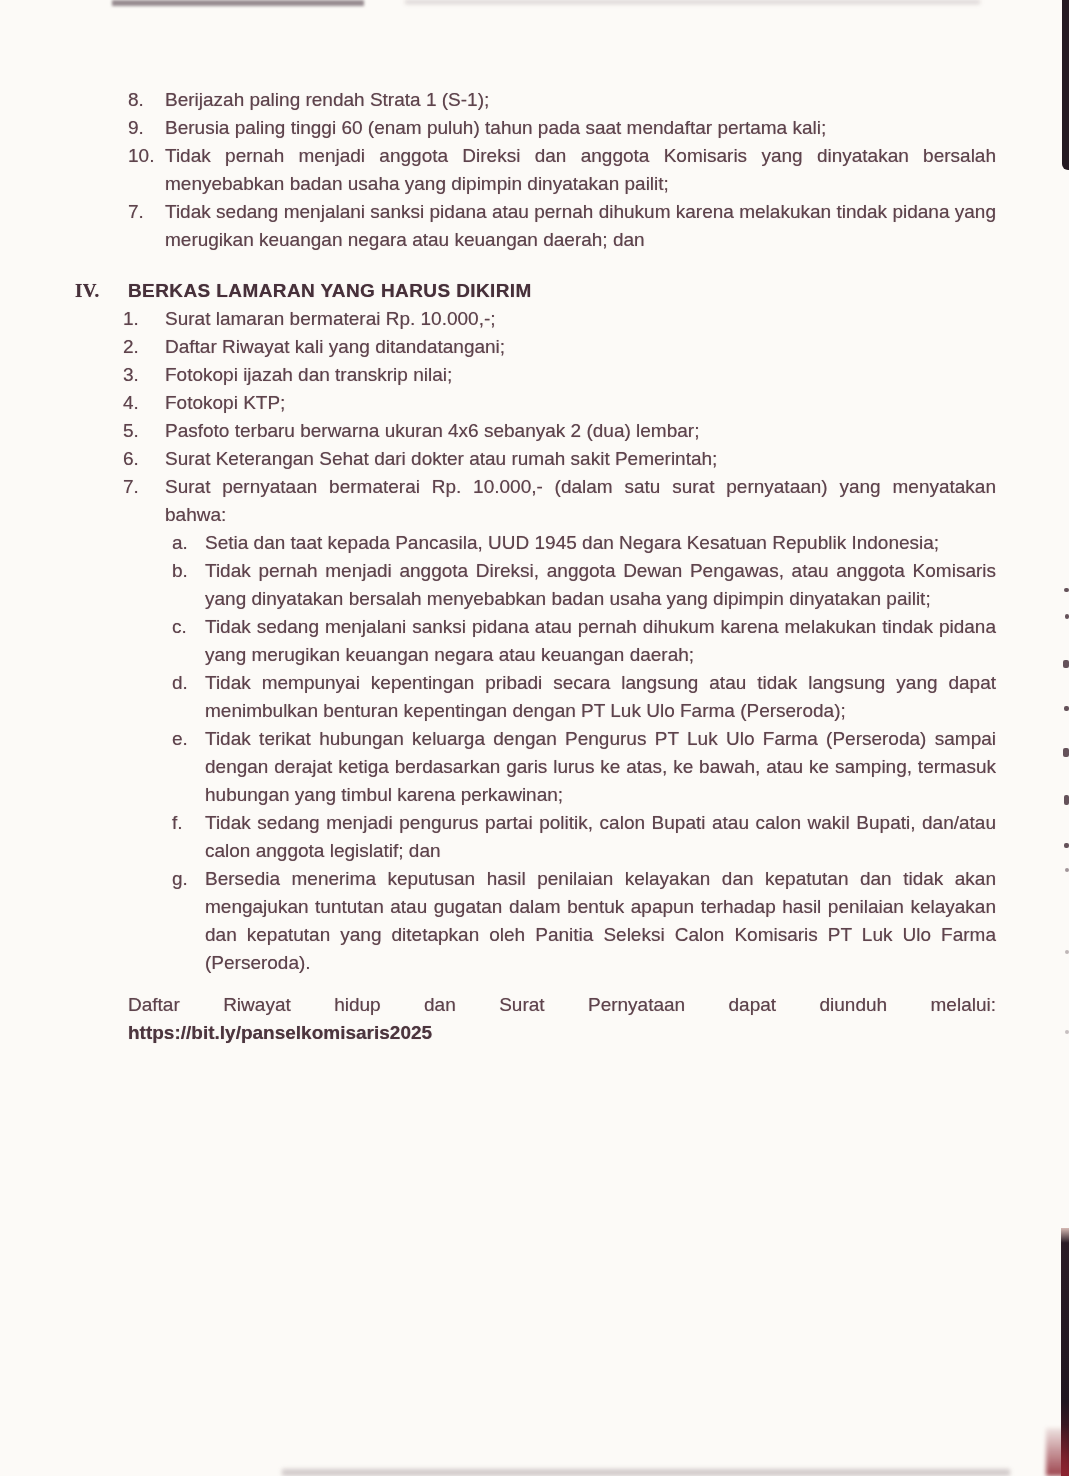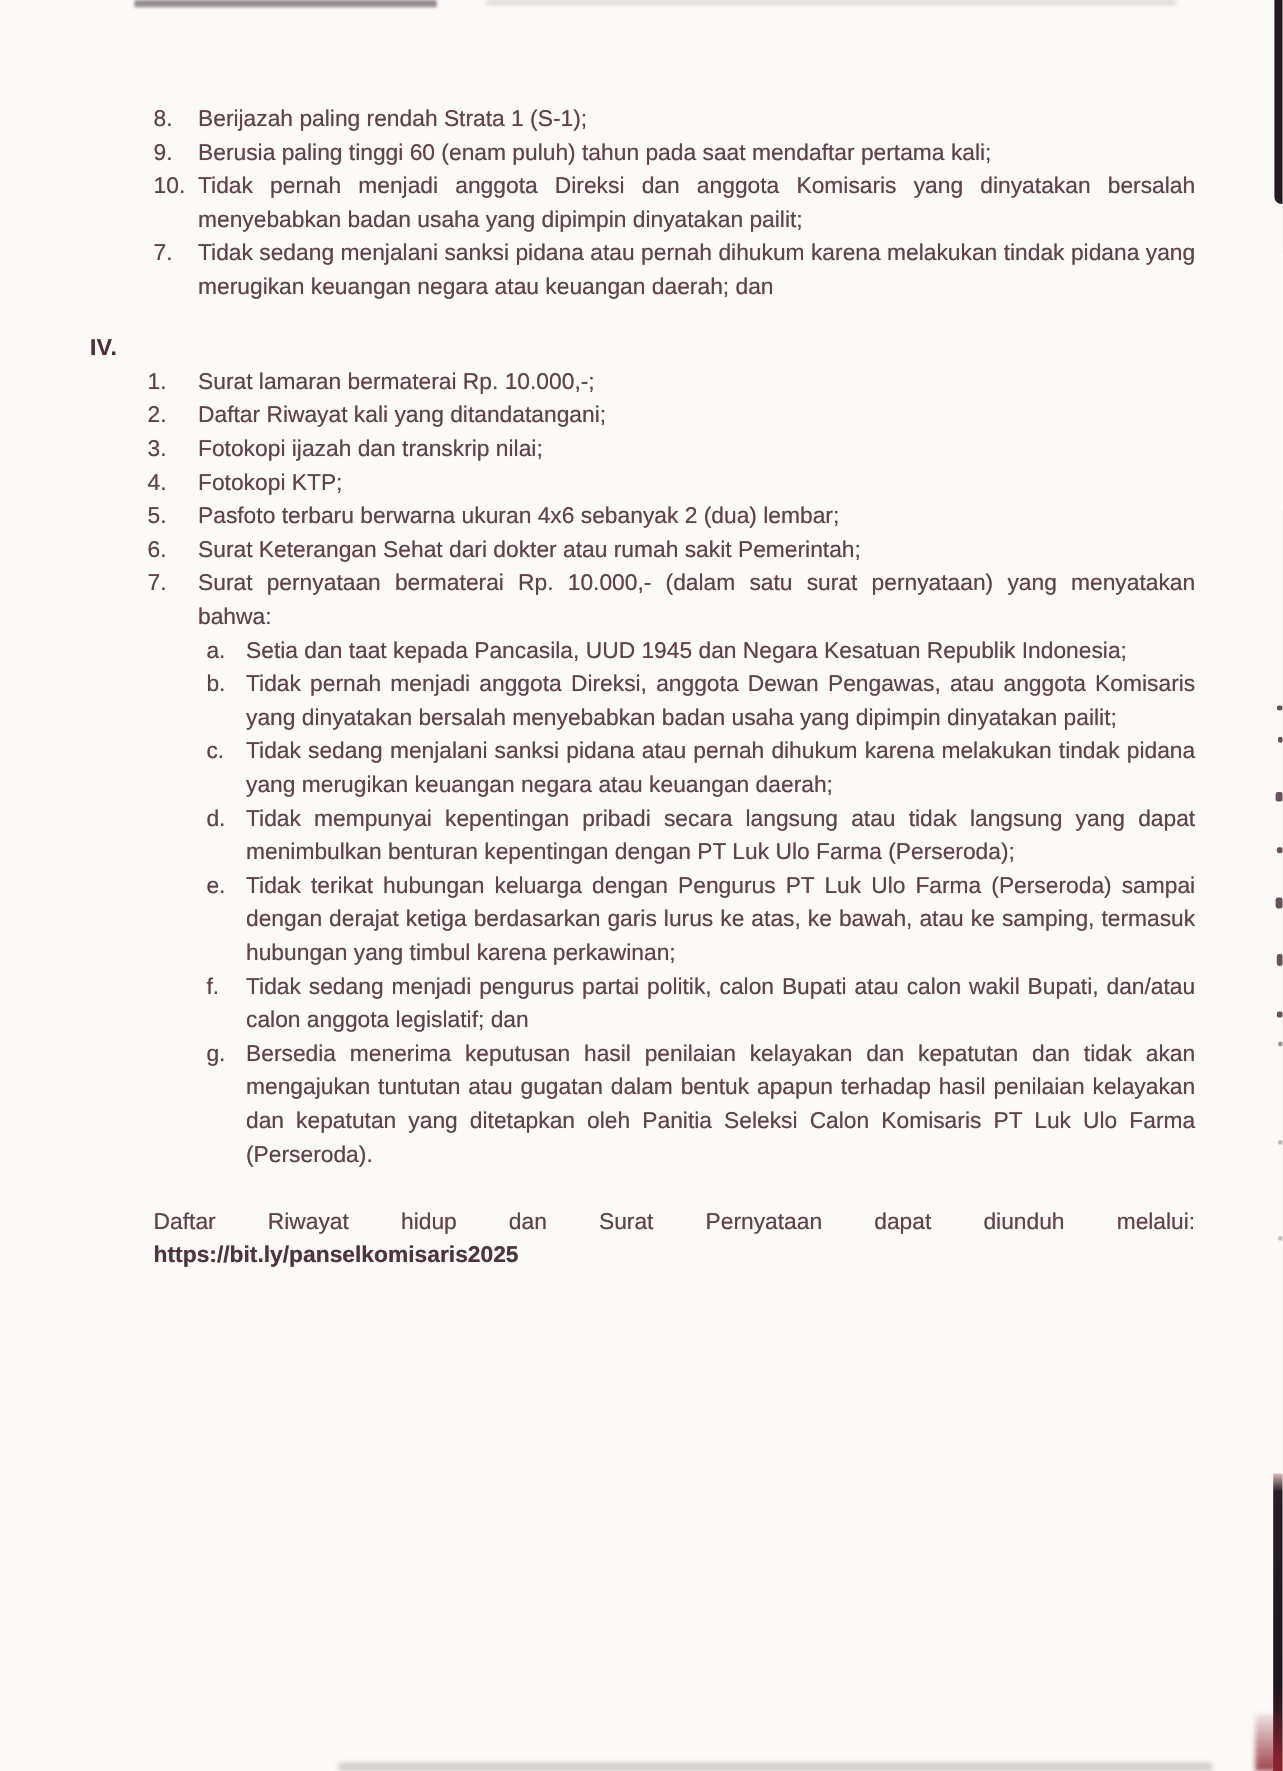--- a/index.html
+++ b/index.html
@@ -32,32 +32,32 @@
 
   
   .section-head {
     display: flex;
     margin-top: 23px;
     font-weight: bold;
     color: #47303a;
     letter-spacing: 0.4px;
     text-shadow: 0 0 0.7px rgba(71,48,58,0.65);
   }
-  .section-head .numeral { width: 53px; }
+  .section-head .numeral { width: 53px; font-family: Liberation Serif, serif; }
 
   
   .list-sub { margin-left: 48px; }
   .list-sub .num { width: 42px; }
 
   
   .list-alpha { margin-left: 97px; }
   .list-alpha .num { width: 33px; }
 
   
-  .footer { margin-top: 28px; margin-left: 53px; }
+  .footer { margin-top: 14px; margin-left: 53px; }
   .footer .spread {
     text-align: justify;
     text-align-last: justify;
   }
   .footer .url {
     font-weight: bold;
     color: #4c353e;
     text-shadow: 0 0 0.7px rgba(76,53,62,0.65);
   }
 
@@ -111,20 +111,21 @@
         <span class="txt">Tidak pernah menjadi anggota Direksi dan anggota Komisaris yang dinyatakan bersalah menyebabkan badan usaha yang dipimpin dinyatakan pailit;</span>
       </div>
       <div class="row">
         <span class="num">7.</span>
         <span class="txt">Tidak sedang menjalani sanksi pidana atau pernah dihukum karena melakukan tindak pidana yang merugikan keuangan negara atau keuangan daerah; dan</span>
       </div>
     </div>
 
     <div class="section-head">
       <span class="numeral">IV.</span>
+      <span>BERKAS LAMARAN YANG HARUS DIKIRIM</span>
     </div>
 
     <div class="list-sub">
       <div class="row">
         <span class="num">1.</span>
         <span class="txt">Surat lamaran bermaterai Rp. 10.000,-;</span>
       </div>
       <div class="row">
         <span class="num">2.</span>
         <span class="txt">Daftar Riwayat kali yang ditandatangani;</span>

